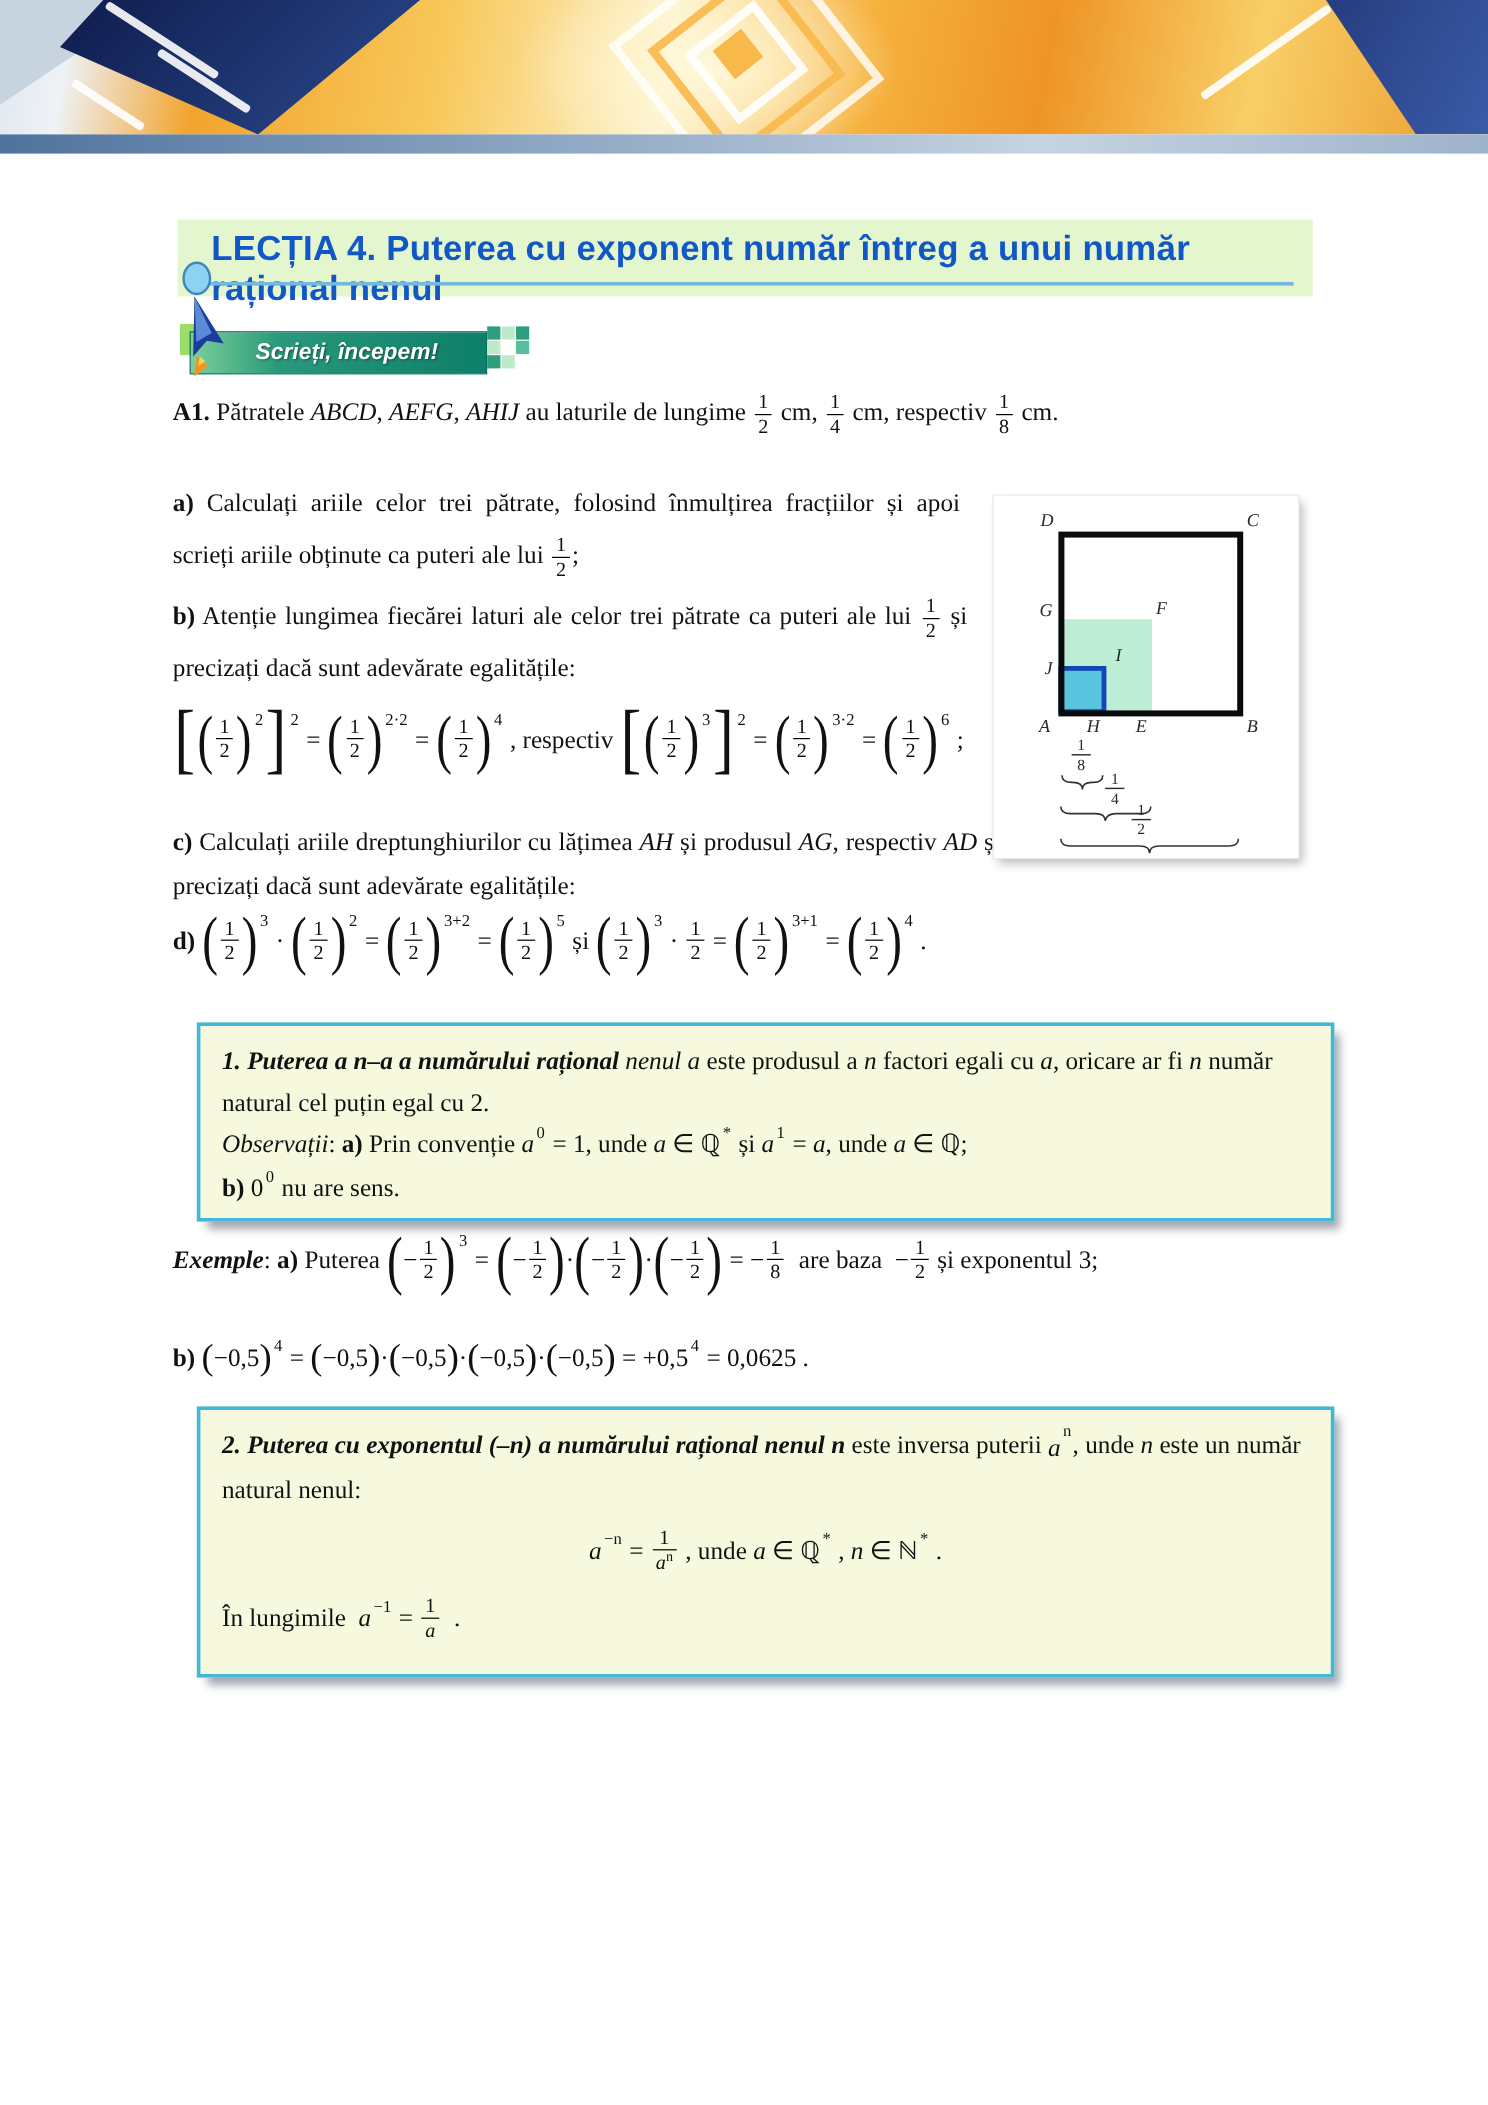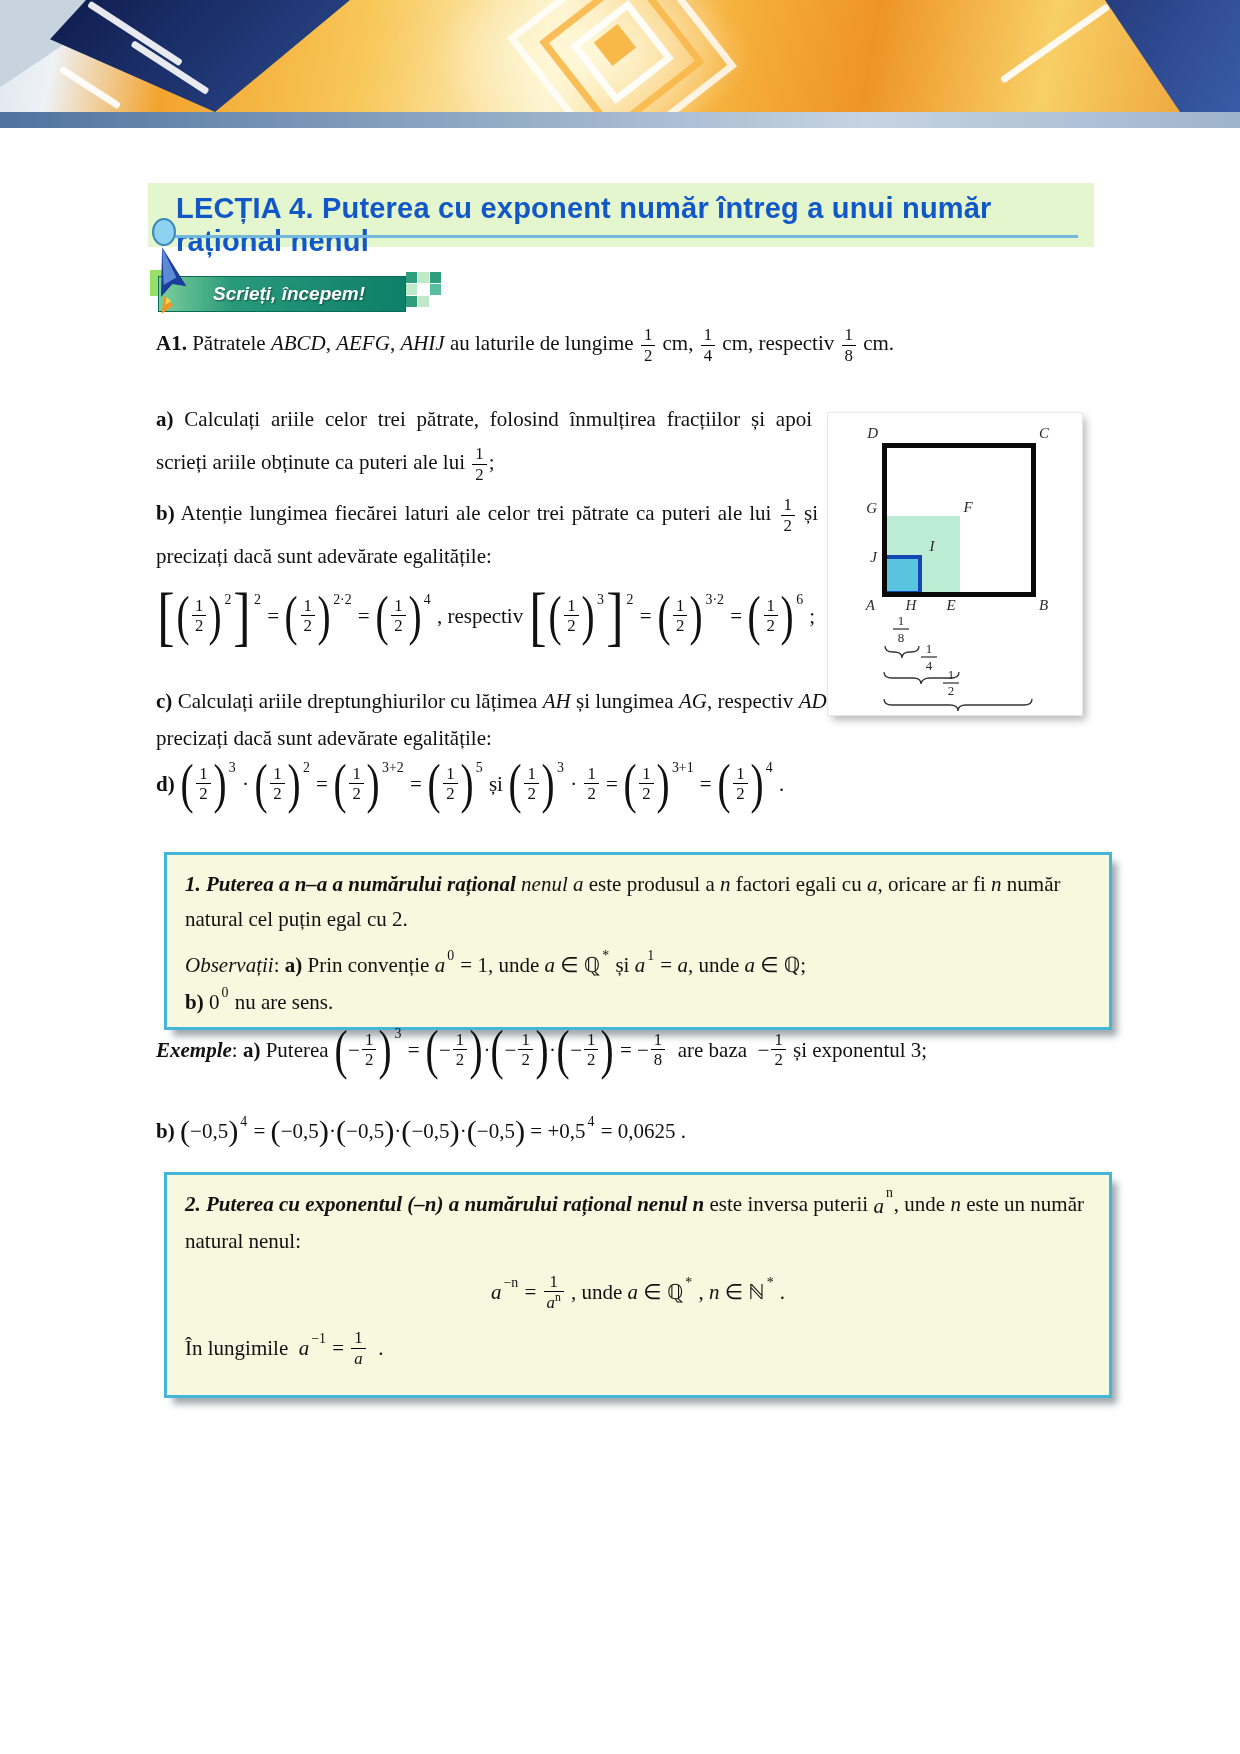--- a/index.html
+++ b/index.html
@@ -44,21 +44,21 @@
     border:1px solid #0a6b58;display:flex;align-items:center;}
   .badge-label{font-family:"Liberation Sans", sans-serif;font-weight:bold;font-style:italic;
     color:#fff;font-size:19px;padding-left:54px;text-shadow:1px 1px 2px rgba(0,0,0,.45);white-space:nowrap;}
   .badge-leaf{position:absolute;left:150px;top:270px;width:26px;height:26px;background:#9ade6a;}
   .rocket{position:absolute;left:146px;top:244px;width:48px;height:70px;transform:rotate(-14deg);}
   .checkers{position:absolute;left:406px;top:272px;display:grid;grid-template-columns:repeat(3,11px);
     grid-auto-rows:11px;gap:1px;}
   .checkers div{width:11px;height:11px;}
 
   
-  .blk{position:absolute;left:156px;font-size:21px;text-align:justify;}
+  .blk{position:absolute;left:144px;font-size:21px;text-align:justify;}
   .para{line-height:2.05;}
   .fline{line-height:1.25;display:flex;align-items:center;flex-wrap:wrap;row-gap:6px;}
   .t{white-space:pre-wrap;}
   .it{font-style:italic;}
   .bd{font-weight:bold;}
   .bi{font-weight:bold;font-style:italic;}
 
   .fr{display:inline-block;text-align:center;vertical-align:middle;font-size:.8em;line-height:1.15;margin:0 2px;}
   .fr .n{display:block;padding:0 3px;}
   .fr .d{display:block;border-top:1.5px solid #000;padding:0 3px;}
@@ -204,21 +204,21 @@
         <span class="bp">(</span>
         <span class="fr">
           <span class="n">1</span>
           <span class="d">2</span>
         </span>
         <span class="bp">)</span>
         <span class="sp">6</span>
       </span>
       <span class="t"> ;</span>
     </div>
-  <div class="blk para" style="top:683px;width:690px;line-height:1.75;"><span class="t bd">c)</span><span class="t"> Calculați ariile dreptunghiurilor cu lățimea </span><span class="t it">AH</span><span class="t"> și lungimea </span><span class="t it">AG</span><span class="t">, respectiv </span><span class="t it">AD</span><span class="t"> și precizați dacă sunt adevărate egalitățile:</span></div>
+  <div class="blk para" style="top:683px;width:690px;line-height:1.75;"><span class="t bd">c)</span><span class="t"> Calculați ariile dreptunghiurilor cu lățimea </span><span class="t it">AH</span><span class="t"> și produsul </span><span class="t it">AG</span><span class="t">, respectiv </span><span class="t it">AD</span><span class="t"> și precizați dacă sunt adevărate egalitățile:</span></div>
   <div class="blk fline" style="top:764px;width:944px;">
       <span class="t bd">d) </span>
       <span class="mg">
         <span class="bp">(</span>
         <span class="fr">
           <span class="n">1</span>
           <span class="d">2</span>
         </span>
         <span class="bp">)</span>
         <span class="sp">3</span>
@@ -319,21 +319,21 @@
 
       <text class="fnum" x="123" y="266" text-anchor="middle">1</text>
       <line x1="115" y1="270" x2="131" y2="270" stroke="#2a2a2a" stroke-width="1.2"></line>
       <text class="fnum" x="123" y="282" text-anchor="middle">2</text>
       <path d="M56,286 C56,291 60,292 64,292 L122,292 Q130,292 130,298 Q130,292 138,292 L196,292 C200,292 204,291 204,286" fill="none" stroke="#333" stroke-width="1.3"></path>
     </svg>
   </div>
 
   <div class="defbox" style="top:852px;">
     <div class="para"><span class="t bi">1. Puterea a n–a a numărului rațional </span><span class="t it">nenul a</span><span class="t"> este produsul a </span><span class="t it">n</span><span class="t"> factori egali cu </span><span class="t it">a</span><span class="t">, oricare ar fi </span><span class="t it">n</span><span class="t"> număr natural cel puțin egal cu 2.</span></div>
-    <div class="fline" style="margin-top:16px;">
+    <div class="fline" style="margin-top:4px;">
         <span class="t it">Observații</span>
         <span class="t">: </span>
         <span class="t bd">a)</span>
         <span class="t"> Prin convenție </span>
         <span class="mg">
           <span class="t it">a</span>
           <span class="sp">0</span>
         </span>
         <span class="t"> = 1, unde </span>
         <span class="t it">a</span>

